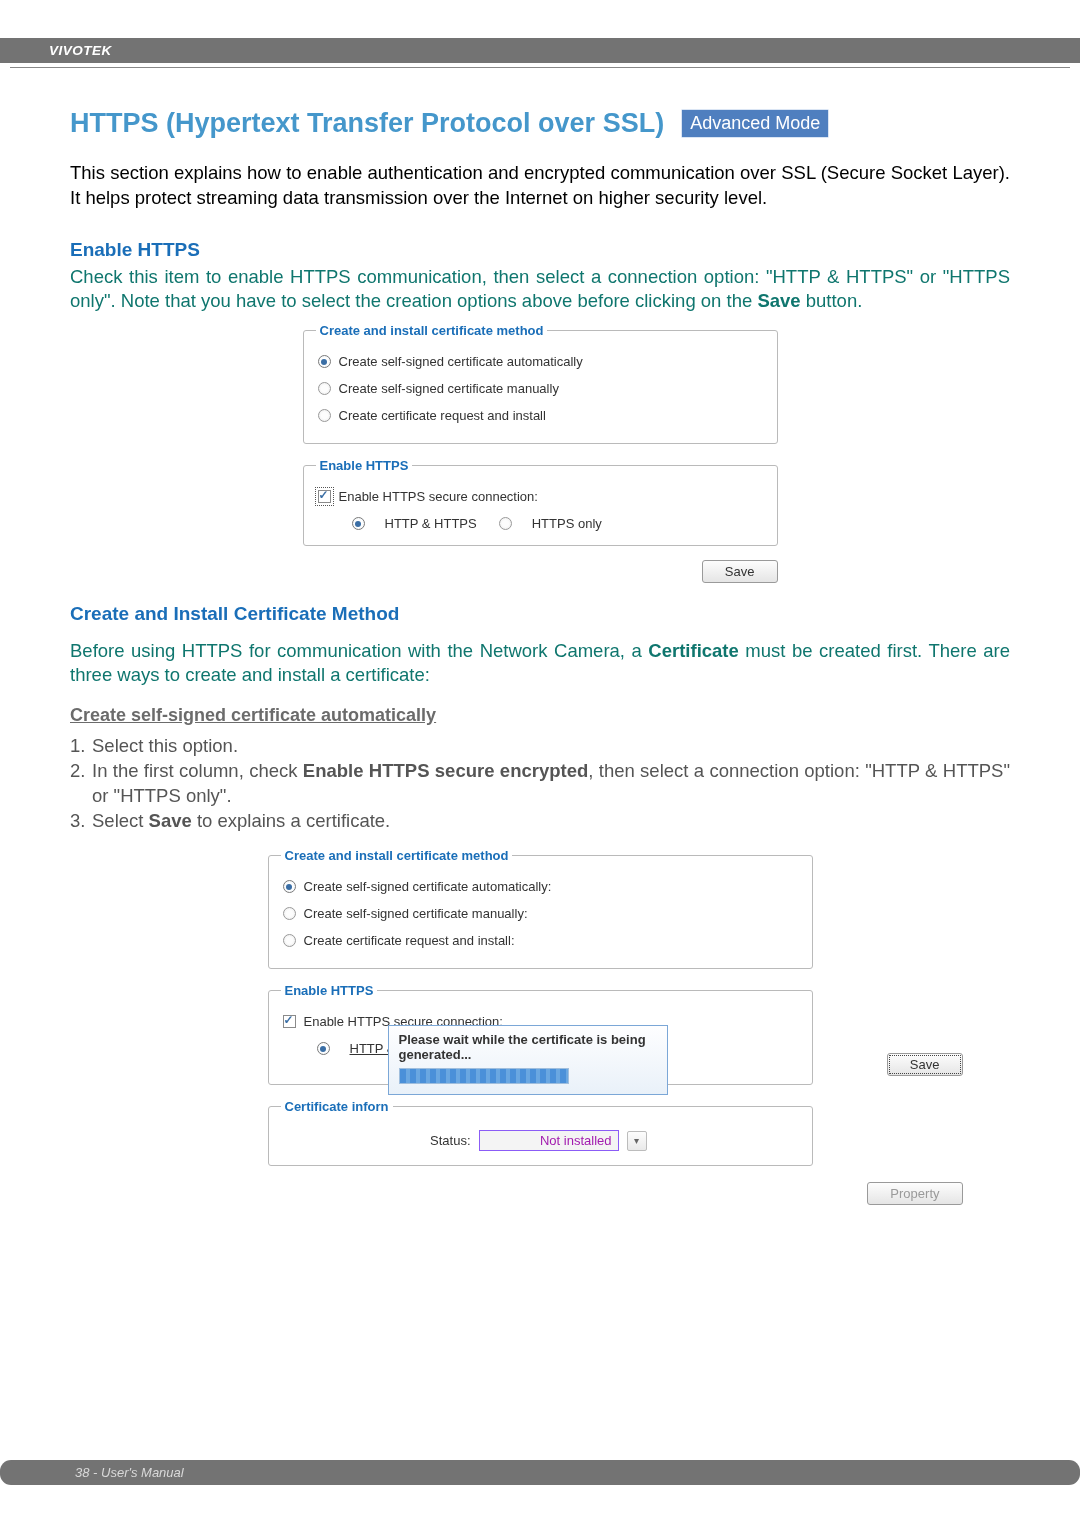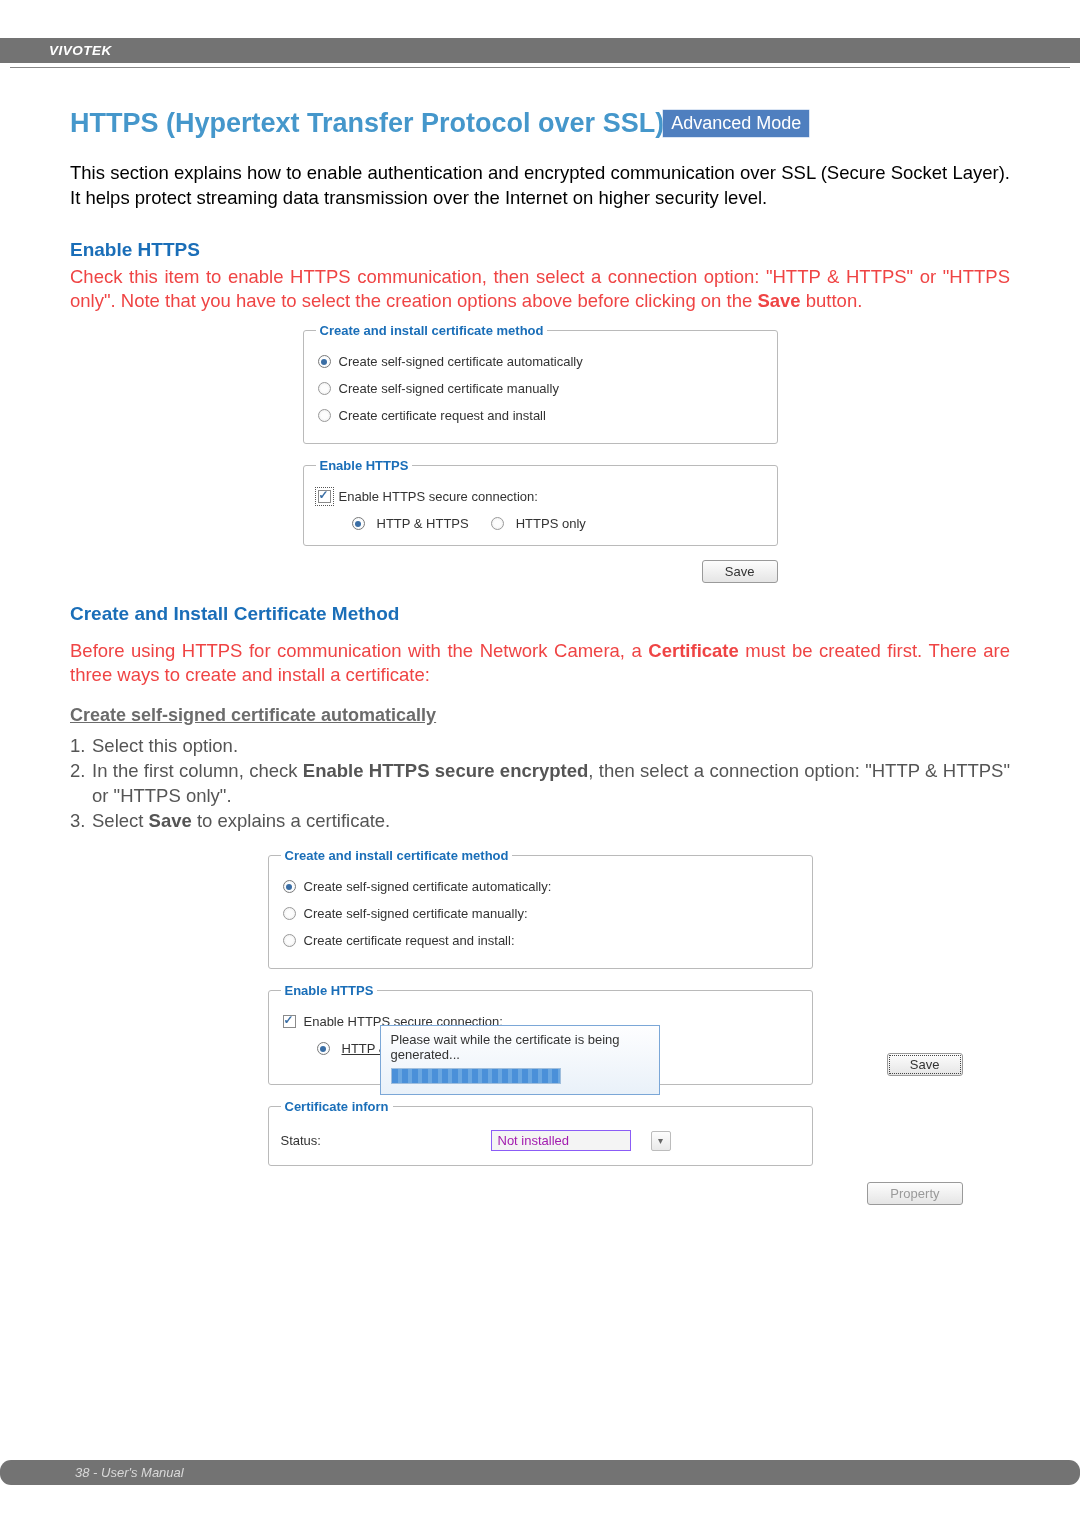--- a/index.html
+++ b/index.html
@@ -17,21 +17,21 @@
     display: flex;
     align-items: center;
     padding-left: 49px;
     margin-bottom: 4px;
   }
   .header-text { color: #fff; font-style: italic; font-weight: bold; font-size: 13.5px; letter-spacing: 0.5px;}
   .hr-line { border-bottom: 1.5px solid #888; margin: 0 10px; }
   .content {
     padding: 40px 70px 0 70px;
   }
-  .title-row { display: flex; align-items: center; gap: 0; margin-bottom: 22px; }
+  .title-row { display: flex; align-items: center; gap: 19px; margin-bottom: 22px; }
   .page-title {
     color: #4597cb;
     font-weight: bold;
     font-size: 27px;
   }
   .badge {
     background: #4f7fbf;
     border: 1.5px solid #4f7fbf;
     color: #fff;
     font-size: 18px;
@@ -53,21 +53,21 @@
     margin-bottom: 4px;
   }
   .section-heading-big {
     color: #1a6eb8;
     font-weight: bold;
     font-size: 19px;
     margin-top: 20px;
     margin-bottom: 14px;
   }
   .body-text {
-    color: #ef4444;
+    color: #0f766e;
     font-size: 18.5px;
     line-height: 1.3;
     text-align: justify;
     margin-bottom: 10px;
   }
   .bold { font-weight: bold; }
   .sub-heading {
     color: #6b6b6b;
     font-weight: bold;
     font-size: 18px;
@@ -114,56 +114,57 @@
   }
   .checkbox {
     width: 13px; height: 13px; border: 1px solid #8a8a8a; background:#fff;
     position: relative; flex-shrink:0;
   }
   .checkbox.checked::after {
     content: "✓"; position:absolute; top:-3px; left:0px; font-size:12px; color:#3a6ea5; font-weight:bold;
   }
   .checkbox.focus { outline: 1px dotted #555; outline-offset: 2px; }
   .sub-indent { padding-left: 36px; display:flex; gap:22px; margin-top:6px;}
-  .sub-indent .pair { display:flex; align-items:center; gap:12px; }
+  .sub-indent .pair { display:flex; align-items:center; gap:20px; }
 
   .btn {
     display:inline-block;
     border: 1px solid #9a9a9a;
     border-radius: 3px;
     background: linear-gradient(#fdfdfd, #e5e5e5);
     color: #333;
     font-size: 13px;
     padding: 3px 22px;
     text-align:center;
   }
   .btn.disabled { color:#9a9a9a; }
   .btn.focus { outline: 1px dotted #444; outline-offset: -3px; }
   .save-row { text-align: right; }
 
-  .status-row { display:flex; align-items:center; gap: 20px; margin-top:6px; }
+  .status-row { display:flex; align-items:center; gap: 8px; margin-top:6px;text-align:right; }
   .status-label { flex: 0 0 190px; }
   .status-val {
     border: 1px solid #8b5cf6; background:#f4f4f4; color:#a21caf;
     font-size:13px; padding: 2px 6px; width: 140px; display:inline-block;
   }
   .dropdown-arrow {
     width: 20px; height: 20px; border:1px solid #bcbcbc; border-radius:2px;
     background: linear-gradient(#fdfdfd,#e9e9e9);
     display:inline-flex; align-items:center; justify-content:center;
     color:#666; font-size:10px;
   }
 
   .popup {
-    position:absolute; left: 112px; top: 177px;
+    position:absolute; left: 120px; top: 177px;
     width: 280px; border:1px solid #7ba7d7;
     background: linear-gradient(#fefeff,#e9f1f9);
     padding: 6px 10px 10px 10px;
     font-size: 13px; color:#333;
     z-index: 5;
+    font-weight: bold;
   }
   .progress {
     height: 16px; width: 170px; border:1px solid #9fbedd;
     margin-top:6px; position:relative; overflow:hidden;
     background: repeating-linear-gradient(90deg, #4a90d9 0 6px, #6aa7e1 6px 10px);
   }
   .prop-row { text-align:right; margin-top: 16px; }
 
   .footer {
     position: absolute;

